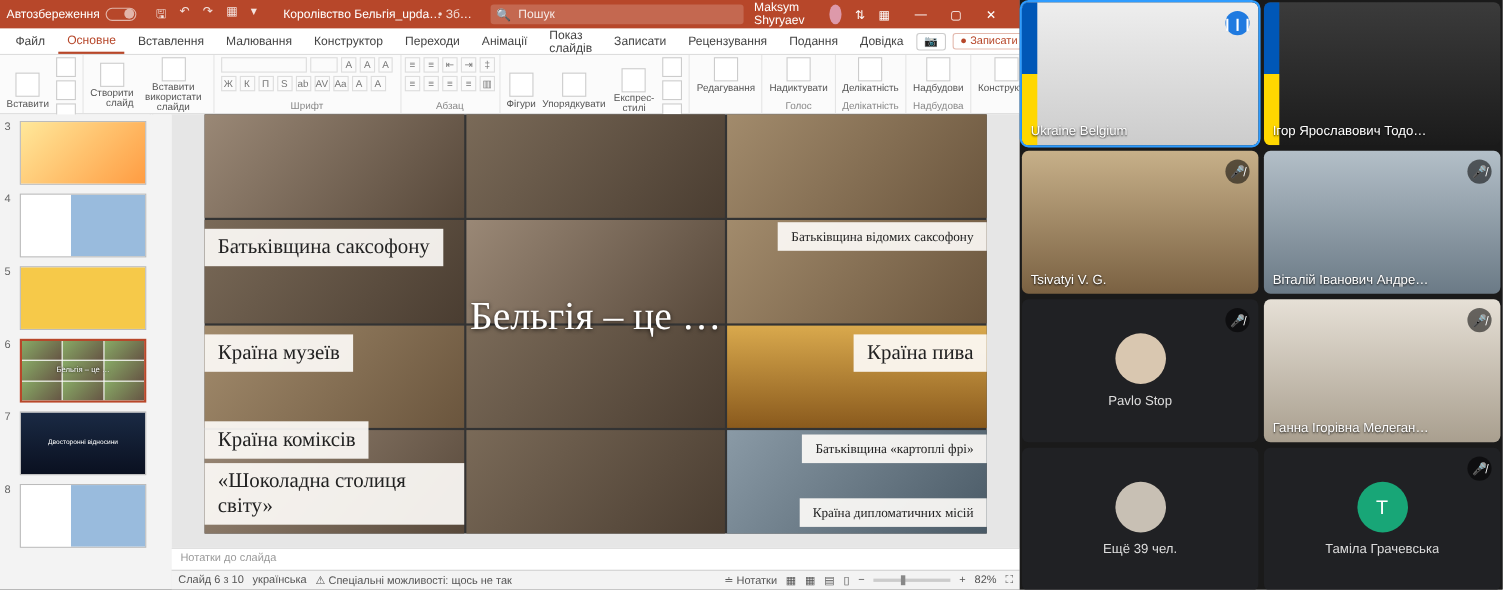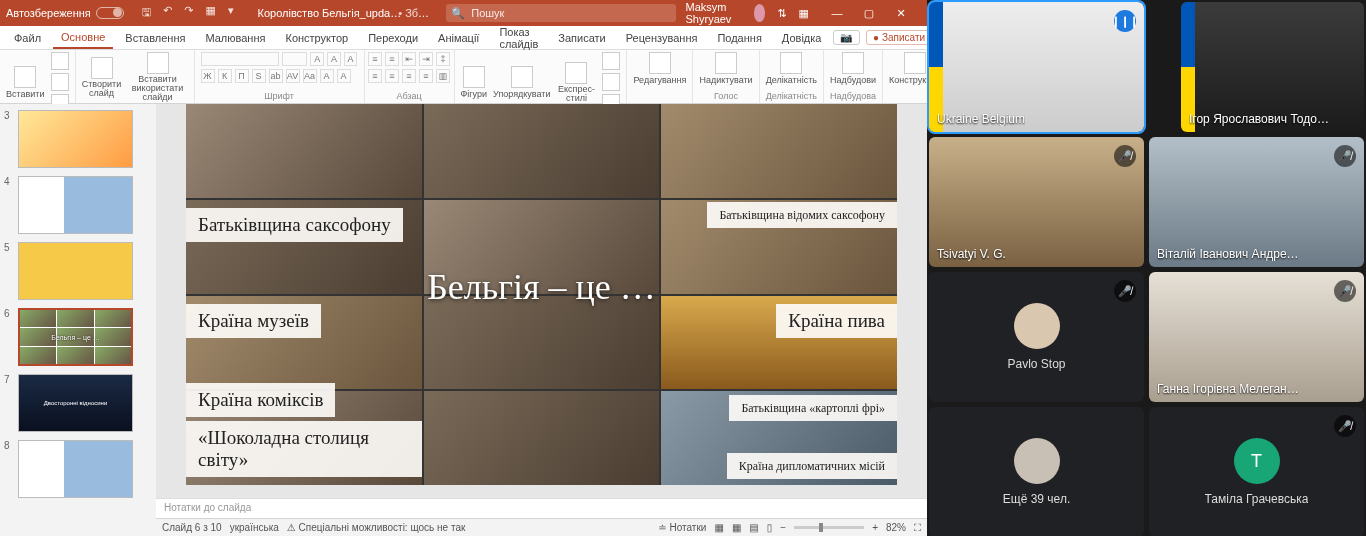--- a/index.html
+++ b/index.html
@@ -75,21 +75,21 @@
   .video-grid { flex:1; padding:2px; display:grid; grid-template-columns:1fr 1fr; grid-auto-rows:130px; gap:5px; background:#1a1a1a; align-content:start; }
   .tile { background:#2a2a2a; border-radius:6px; position:relative; overflow:hidden; }
   .tile.active { outline:2px solid #2e9cff; }
   .tile .name { position:absolute; left:8px; bottom:6px; font-size:12px; color:#fff; font-weight:500; text-shadow:0 1px 2px #000; white-space:nowrap; max-width:90%; overflow:hidden; text-overflow:ellipsis; }
   .tile .name.center { position:static; text-align:center; color:#ddd; text-shadow:none; }
   .mic { position:absolute; top:8px; right:8px; width:22px; height:22px; border-radius:50%; background:rgba(0,0,0,.55); display:flex; align-items:center; justify-content:center; color:#fff; font-size:11px; }
   .mic.speak { background:#1f7ae0; }
   .tile-center { display:flex; flex-direction:column; align-items:center; justify-content:center; gap:8px; }
   .av-circle { width:46px; height:46px; border-radius:50%; background:#18a677; color:#fff; display:flex; align-items:center; justify-content:center; font-size:18px; }
   .vbg1 { background:linear-gradient(#eee,#ccc); }
-  .vbg2 { background:linear-gradient(#3b3b3b,#1b1b1b);margin-left:32px; }
+  .vbg2 { background:linear-gradient(#3b3b3b,#1b1b1b); }
   .vbg3 { background:linear-gradient(#c7b089,#7a6142); }
   .vbg4 { background:linear-gradient(#b3bfc8,#6b7a86); }
   .vbg5 { background:#202124; }
   .vbg6 { background:linear-gradient(#e6e0d6,#a99f8f); }
   .flag-stripe { position:absolute; left:0; top:0; bottom:0; width:14px; background:linear-gradient(#0057b7 50%,#ffd700 50%); }
 </style>
 </head>
 <body>
 
 <div class="pp-window">
@@ -163,21 +163,21 @@
           <div class="iconbox"></div>
           <div class="iconbox"></div>
         </div>
       </div>
       <span class="lbl">Буфер обміну</span>
     </div>
     <div class="group">
       <div class="g-icons">
         <div class="bigbtn">
             <div class="iconbox big"></div>
-            <span style="white-space:normal;width:40px;text-align:center;line-height:1">Створити слайд</span>
+            <span style="white-space:normal;width:40px;text-align:right;line-height:1">Створити слайд</span>
           </div>
         <div class="bigbtn">
             <div class="iconbox big"></div>
             <span style="white-space:normal;width:60px;text-align:center;line-height:1">Вставити використати слайди</span>
           </div>
       </div>
       <span class="lbl">Слайди</span>
     </div>
     <div class="group" style="width:170px">
       <div style="display:flex;flex-direction:column;gap:3px;width:100%">

